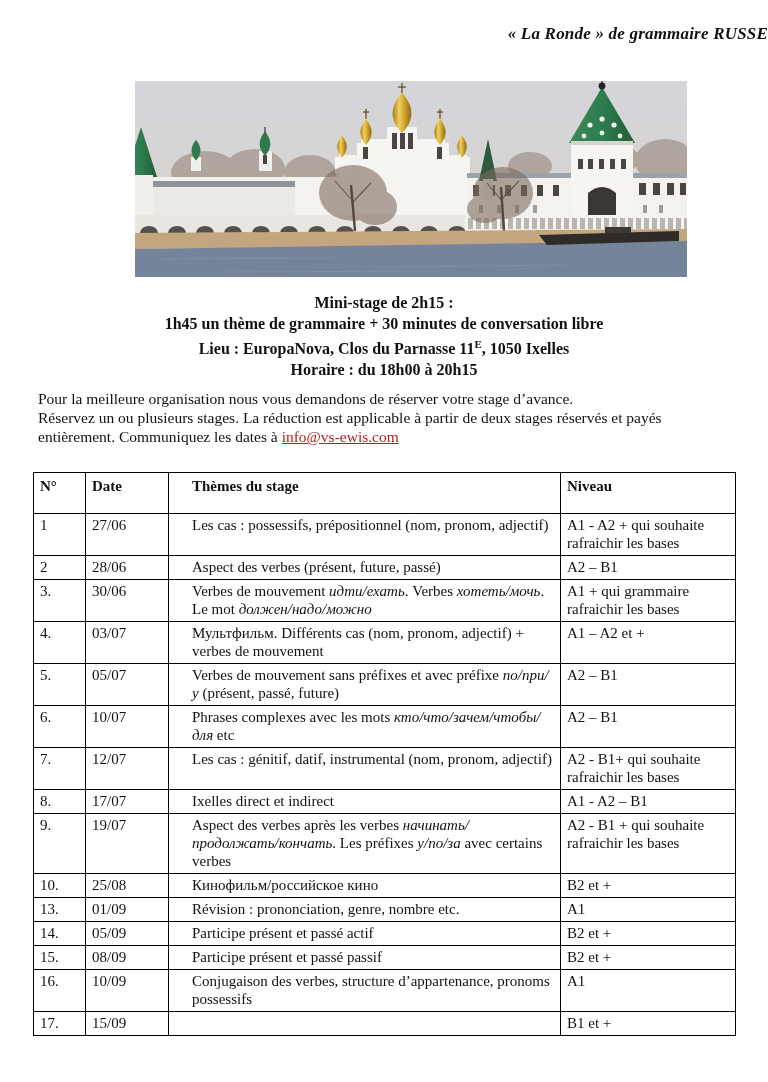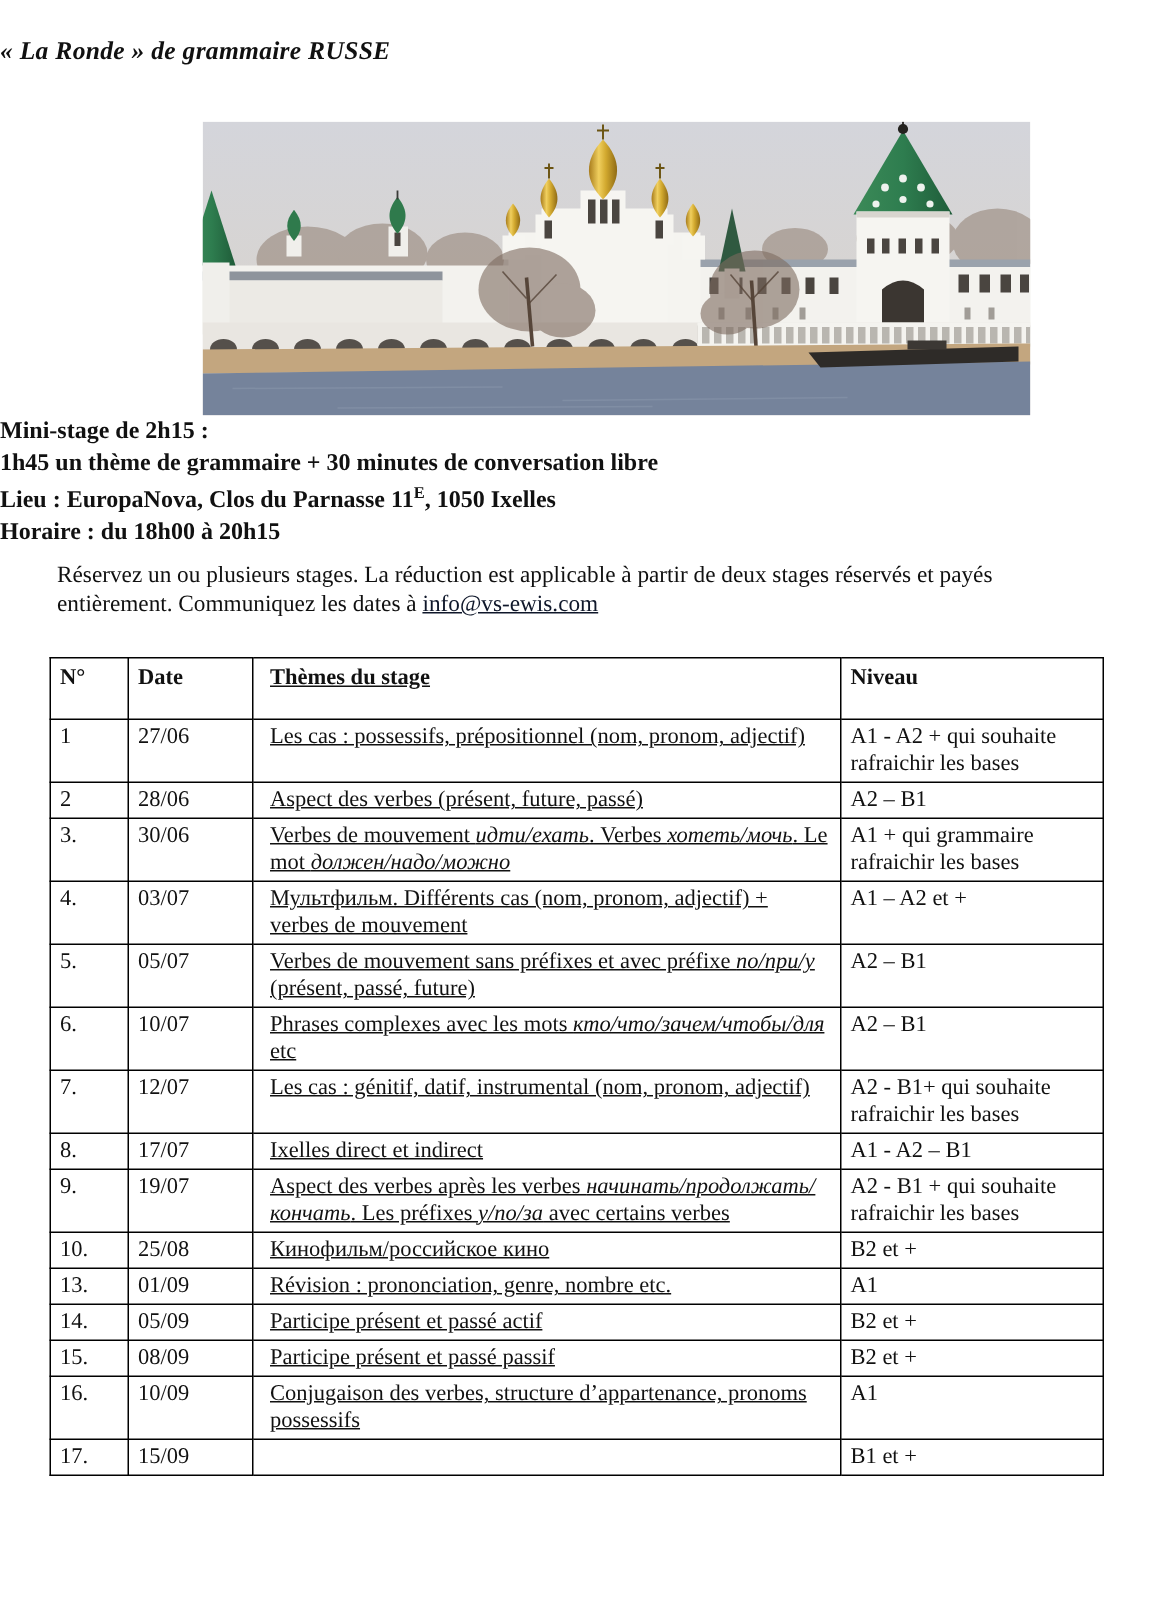--- a/index.html
+++ b/index.html
@@ -2,39 +2,39 @@
 <html><head>
 <meta charset="utf-8">
 <style>
   html,body{margin:0;padding:0;background:#fff;}
   body{
     width:768px;height:1082px;position:relative;
     font-family:"Liberation Serif","DejaVu Serif",serif;
     color:#111;-webkit-font-smoothing:antialiased;
   }
   .page-title{
-    margin:24px 0 0 0;text-align:left;
+    margin:24px 0 0 0;text-align:right;
     font-size:17px;font-weight:bold;font-style:italic;letter-spacing:.2px;
   }
   .photo-wrap{margin:37px 0 0 135px;width:552px;height:196px;overflow:hidden;}
   .photo-wrap svg{display:block;}
-  .info-block{font-weight:bold;font-size:16px;line-height:21px;}
+  .info-block{margin-top:15px;text-align:center;font-weight:bold;font-size:16px;line-height:21px;}
   .info-block sup{font-size:11px;}
   .intro-block{margin:9px 34px 0 38px;font-size:15.5px;line-height:19px;}
-  .intro-block a{color:#0f172a;text-decoration:underline;}
+  .intro-block a{color:#b91c1c;text-decoration:underline;}
   table.schedule{
     border-collapse:collapse;table-layout:fixed;
     width:702px;margin:26px 0 0 33px;font-size:15px;
   }
   table.schedule th,table.schedule td{
     border:1px solid #000;vertical-align:top;text-align:left;
     padding:2px 6px 3px 6px;line-height:18px;word-wrap:break-word;
   }
   table.schedule th{font-weight:bold;height:33px;padding-top:4px;}
-  table.schedule td.c-theme,table.schedule th.c-theme{padding-left:11px;text-decoration:underline;}
+  table.schedule td.c-theme,table.schedule th.c-theme{padding-left:23px;}
 </style>
 </head>
 <body>
 
 <div class="page-title">« La Ronde »  de grammaire RUSSE</div>
 
 <div class="photo-wrap">
   <svg width="552" height="196" viewBox="0 0 552 196">
     <defs>
       <linearGradient id="sky" x1="0" y1="0" x2="0" y2="1">
@@ -232,20 +232,21 @@
 </div>
 
 <div class="info-block">
   <div>Mini-stage de 2h15 :</div>
   <div>1h45 un thème de grammaire + 30 minutes de conversation libre</div>
   <div><span>Lieu : EuropaNova, Clos du Parnasse 11</span><sup>E</sup><span>, 1050 Ixelles</span></div>
   <div>Horaire : du 18h00 à 20h15</div>
 </div>
 
 <div class="intro-block">
+  <div>Pour la meilleure organisation nous vous demandons de réserver votre stage d’avance.</div>
   <div><span>Réservez un ou plusieurs stages. La réduction est applicable à partir de deux stages réservés et payés entièrement. Communiquez les dates à </span><a href="#">info@vs-ewis.com</a></div>
 </div>
 
 <table class="schedule">
   <colgroup>
       <col style="width:52px">
       <col style="width:83px">
       <col style="width:392px">
       <col style="width:175px">
     </colgroup>

